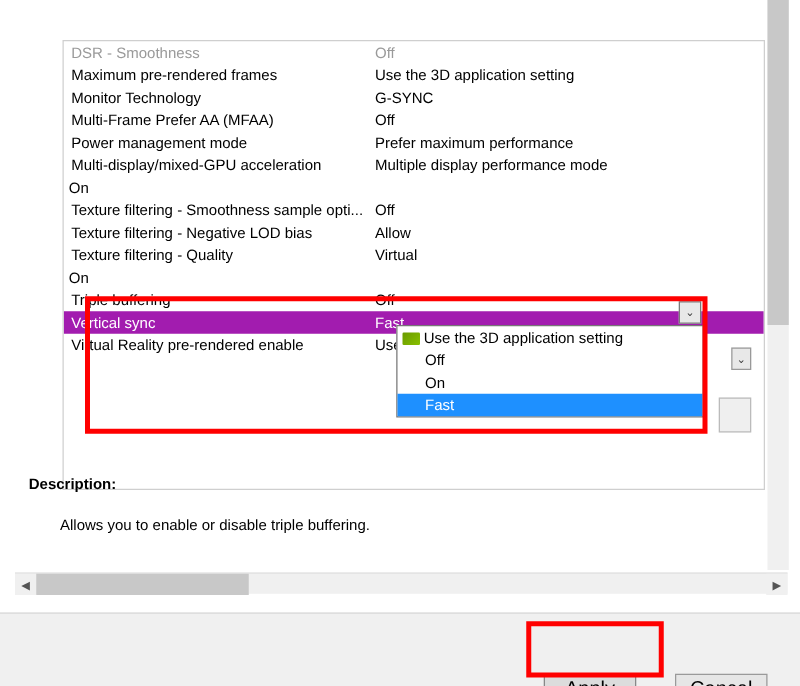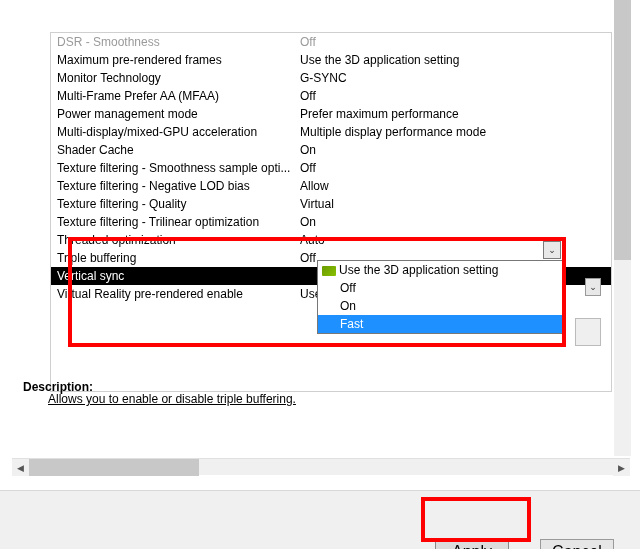--- a/index.html
+++ b/index.html
@@ -44,21 +44,21 @@
     overflow: hidden;
     text-overflow: ellipsis;
   }
   .row .v {
     flex: 1;
     padding-left: 4px;
     white-space: nowrap;
     overflow: hidden;
   }
   .dim { color: #9a9a9a; }
-  .hl { background: #000000; color: #fff; gap: 16px; }
+  .hl { background: #a21caf; color: #fff; }
   .hl .k, .hl .v { color: #fff; }
   .redbox1 {
     position: absolute;
     left: 68px;
     top: 237px;
     width: 498px;
     height: 110px;
     border: 4px solid #ff0000;
     pointer-events: none;
     z-index: 50;
@@ -100,22 +100,21 @@
   }
   .desc-label {
     position: absolute;
     left: 23px;
     top: 380px;
     font-weight: bold;
   }
   .desc-text {
     position: absolute;
     left: 48px;
-    top: 392px;
-    text-decoration: underline;
+    top: 413px;
   }
   .scrollbar-h {
     position: absolute;
     left: 12px;
     top: 458px;
     width: 618px;
     height: 17px;
     background: #f0f0f0;
     border-top:1px solid #e0e0e0;
     display:flex;
@@ -211,42 +210,36 @@
       </div>
       <div class="row">
         <div class="k">Power management mode</div>
         <div class="v">Prefer maximum performance</div>
       </div>
       <div class="row">
         <div class="k">Multi-display/mixed-GPU acceleration</div>
         <div class="v">Multiple display performance mode</div>
       </div>
       <div class="row">
-        <div class="k">Shader Cache</div>
         <div class="v">On</div>
       </div>
       <div class="row">
         <div class="k">Texture filtering - Smoothness sample opti...</div>
         <div class="v">Off</div>
       </div>
       <div class="row">
         <div class="k">Texture filtering - Negative LOD bias</div>
         <div class="v">Allow</div>
       </div>
       <div class="row">
         <div class="k">Texture filtering - Quality</div>
         <div class="v">Virtual</div>
       </div>
       <div class="row">
-        <div class="k">Texture filtering - Trilinear optimization</div>
         <div class="v">On</div>
-      </div>
-      <div class="row">
-        <div class="k">Threaded optimization</div>
-        <div class="v">Auto</div>
       </div>
       <div class="row">
         <div class="k">Triple buffering</div>
         <div class="v">Off</div>
       </div>
       <div class="row hl">
         <div class="k">Vertical sync</div>
         <div class="v">Fast</div>
       </div>
       <div class="row">

